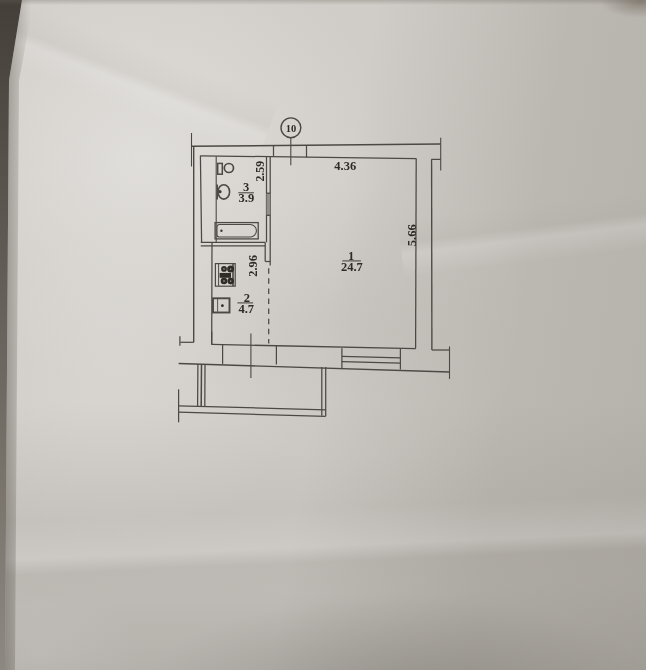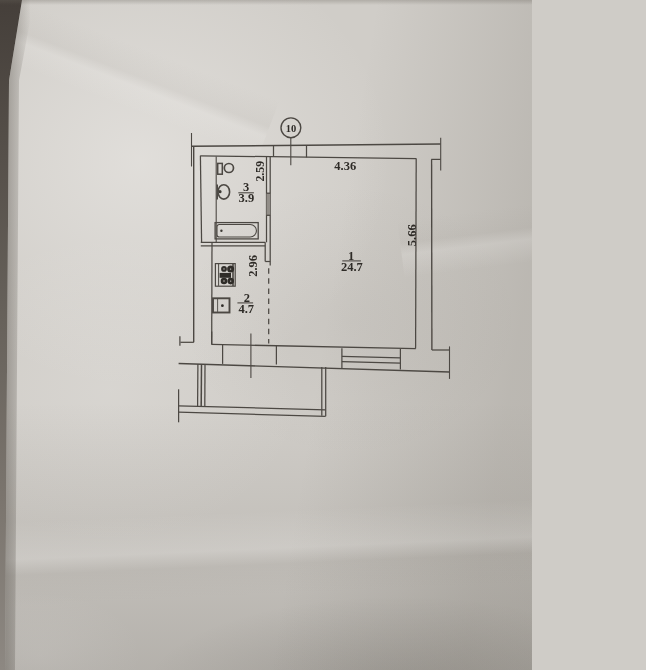--- a/index.html
+++ b/index.html
@@ -1,17 +1,17 @@
 <!DOCTYPE html>
 <html><head>
 <meta charset="utf-8">
 <style>
   html,body{margin:0;padding:0;}
   body{width:646px;height:670px;overflow:hidden;background:#cfccc7;font-family:"Liberation Serif",serif;}
-  #photo{position:relative;width:532px;height:670px;overflow:hidden;}
+  #photo{position:relative;width:646px;height:670px;overflow:hidden;}
   .abs{position:absolute;}
   svg text{fill:#2e2b27;}
 </style>
 </head>
 <body>
 <div id="photo">
 
   <div class="abs" style="left:0;top:0;width:646px;height:670px;
     background:
       radial-gradient(ellipse 55px 22px at 640px 2px, rgba(96,85,70,0.50), rgba(96,85,70,0) 72%),

